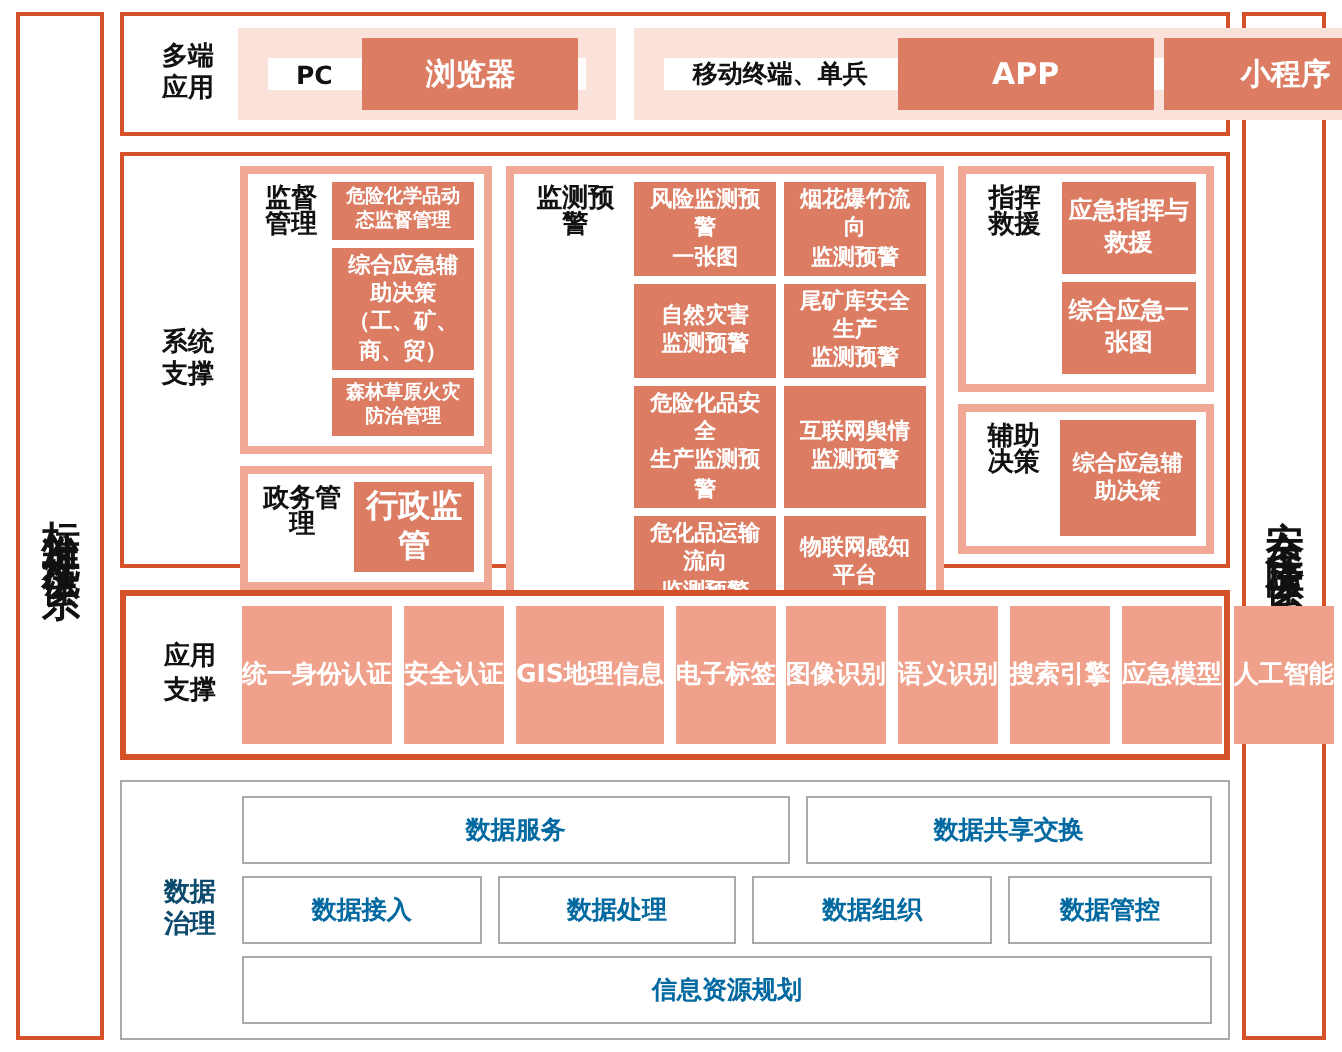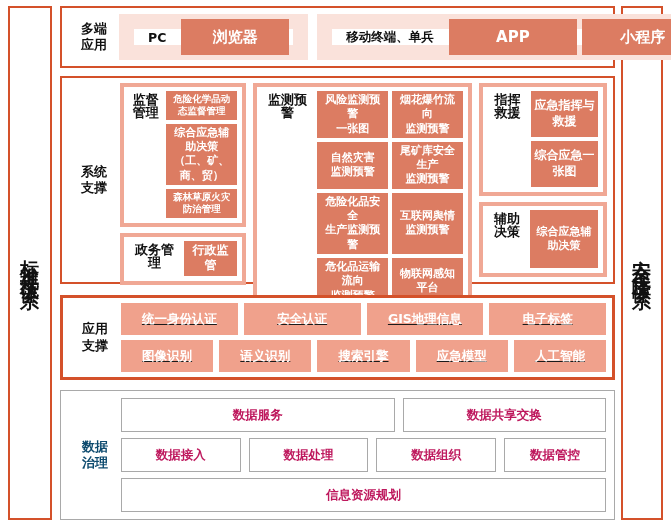--- a/index.html
+++ b/index.html
@@ -139,21 +139,21 @@
   #card-monitor{flex:1 1 auto;}
   #card-command{flex:0 0 113px;}
   #card-decision{flex:1 1 auto;}
 
   
   #band-appsupport{
     left:60px;top:295px;width:555px;height:85px;
     border:3px solid #D4512A;
     padding:5px 6px;
   }
-  #band-appsupport .band-body{flex-direction:column;gap:5px;text-decoration:underline;}
+  #band-appsupport .band-body{flex-direction:row;gap:5px;}
   .sup-row{display:flex;gap:6px;flex:1 1 0;}
   .sup-tile{
     background:#F0A18C;color:#fff;
     font-size:12.5px;font-weight:bold;
     display:flex;align-items:center;justify-content:center;
     flex:1 1 0;
     text-align:center;
     box-sizing:border-box;
     white-space:nowrap;
   }
@@ -163,21 +163,21 @@
     left:60px;top:390px;width:555px;height:130px;
     border:1.5px solid #A9A9A9;
     padding:7px 8px;
   }
   #band-data .band-label{color:#0c4a6e;}
   #band-data .band-body{flex-direction:column;gap:6px;}
   .data-row{display:flex;gap:8px;flex:1 1 0;}
   .data-tile{
     border:1.5px solid #A9A9A9;
     background:#fff;
-    color:#be185d;
+    color:#0369a1;
     font-size:12.5px;font-weight:bold;
     display:flex;align-items:center;justify-content:center;
     flex:1 1 0;
     box-sizing:border-box;
     white-space:nowrap;
   }
 </style>
 </head>
 <body>
 
@@ -237,21 +237,21 @@
               </div>
             </div>
           </div>
         </div>
 
         <div class="card" id="card-affairs">
           <div class="card-inner">
             <div class="card-title">政务管理</div>
             <div class="tile-grid">
               <div class="tile-row">
-                <div class="tile" style="font-size:12px">行政监管</div>
+                <div class="tile" style="font-size:16px">行政监管</div>
               </div>
             </div>
           </div>
         </div>
 
       </div>
 
       <div class="sys-col" id="sys-col-2">
         <div class="card" id="card-monitor">
           <div class="card-inner">

